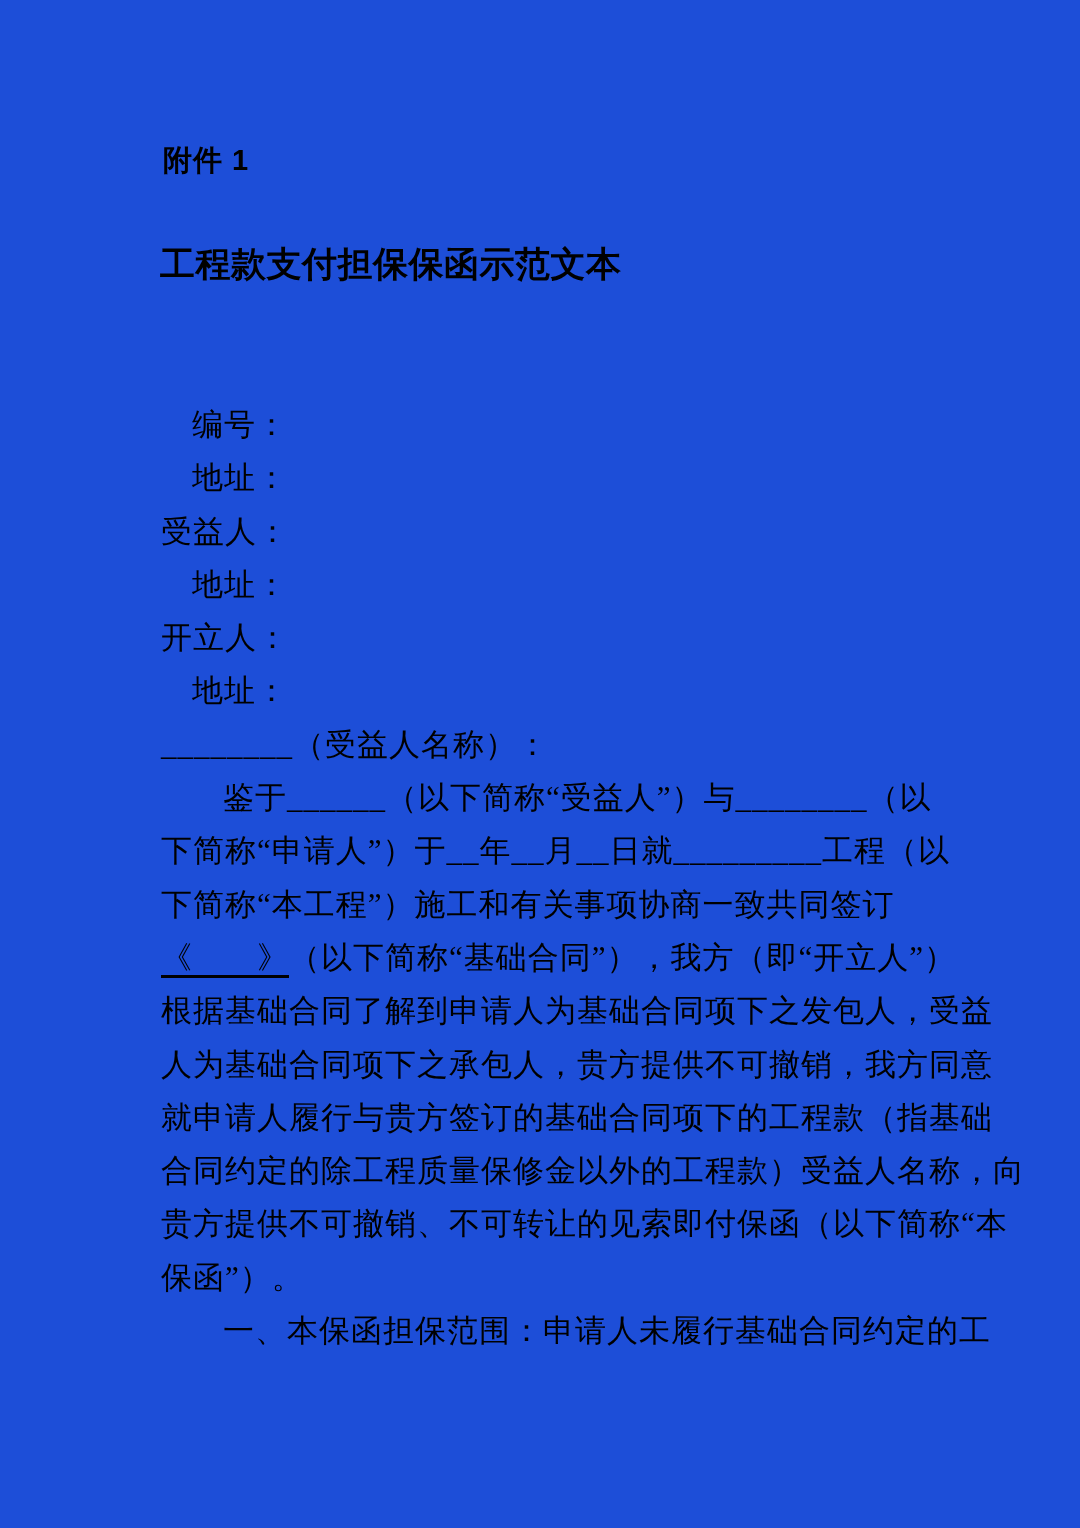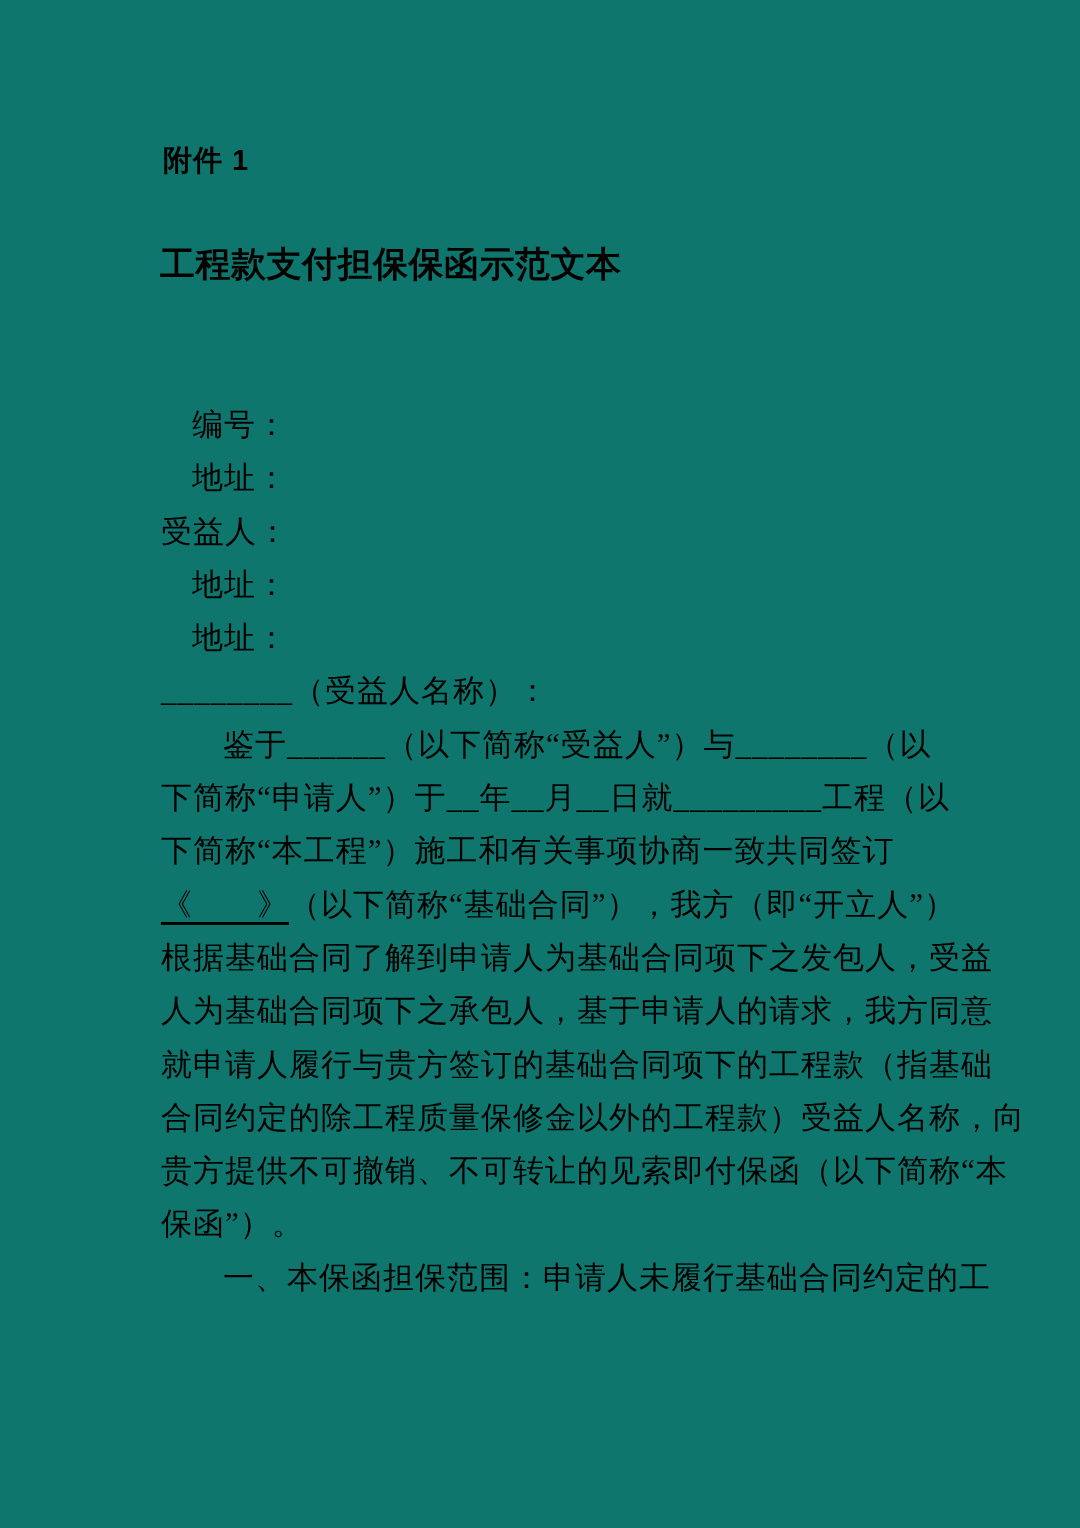--- a/index.html
+++ b/index.html
@@ -4,21 +4,21 @@
 <style>
   html, body {
     margin: 0;
     padding: 0;
     background: #ffffff;
   }
   .page {
     position: relative;
     width: 1080px;
     height: 1528px;
-    background: #0f766e;
+    background: #1d4ed8;
     color: #000000;
     overflow: hidden;
     font-family: "Liberation Serif", "DejaVu Serif", serif;
   }
   .attachment {
     position: absolute;
     left: 163px;
     top: 144px;
     font-family: "Liberation Sans", "DejaVu Sans", sans-serif;
     font-size: 29px;
@@ -86,36 +86,37 @@
 
     <div class="line indent1">编号：</div>
 
 
     <div class="line indent1">地址：</div>
 
     <div class="line">受益人：</div>
 
     <div class="line indent1">地址：</div>
 
+    <div class="line">开立人：</div>
 
     <div class="line indent1">地址：</div>
 
     <div class="line">________（受益人名称）：</div>
 
     <div class="line indent2">鉴于______（以下简称“受益人”）与________（以</div>
 
     <div class="line">下简称“申请人”）于__年__月__日就_________工程（以</div>
 
     <div class="line">下简称“本工程”）施工和有关事项协商一致共同签订</div>
 
     <div class="line"><span class="u">《　　》</span><span>（以下简称“基础合同”），我方（即“开立人”）</span></div>
 
     <div class="line">根据基础合同了解到申请人为基础合同项下之发包人，受益</div>
 
-    <div class="line">人为基础合同项下之承包人，基于申请人的请求，我方同意</div>
+    <div class="line">人为基础合同项下之承包人，贵方提供不可撤销，我方同意</div>
 
     <div class="line">就申请人履行与贵方签订的基础合同项下的工程款（指基础</div>
 
     <div class="line">合同约定的除工程质量保修金以外的工程款）受益人名称，向</div>
 
     <div class="line">贵方提供不可撤销、不可转让的见索即付保函（以下简称“本</div>
 
     <div class="line">保函”）。</div>
 
     <div class="line indent2">一、本保函担保范围：申请人未履行基础合同约定的工</div>

